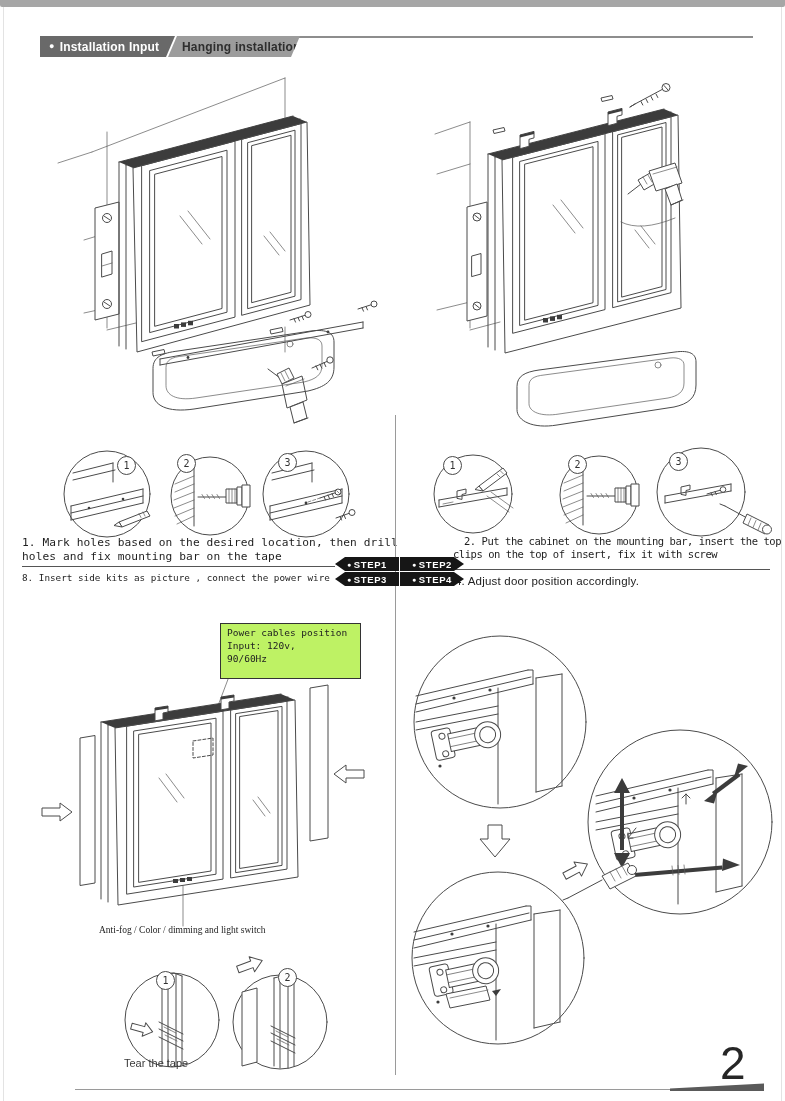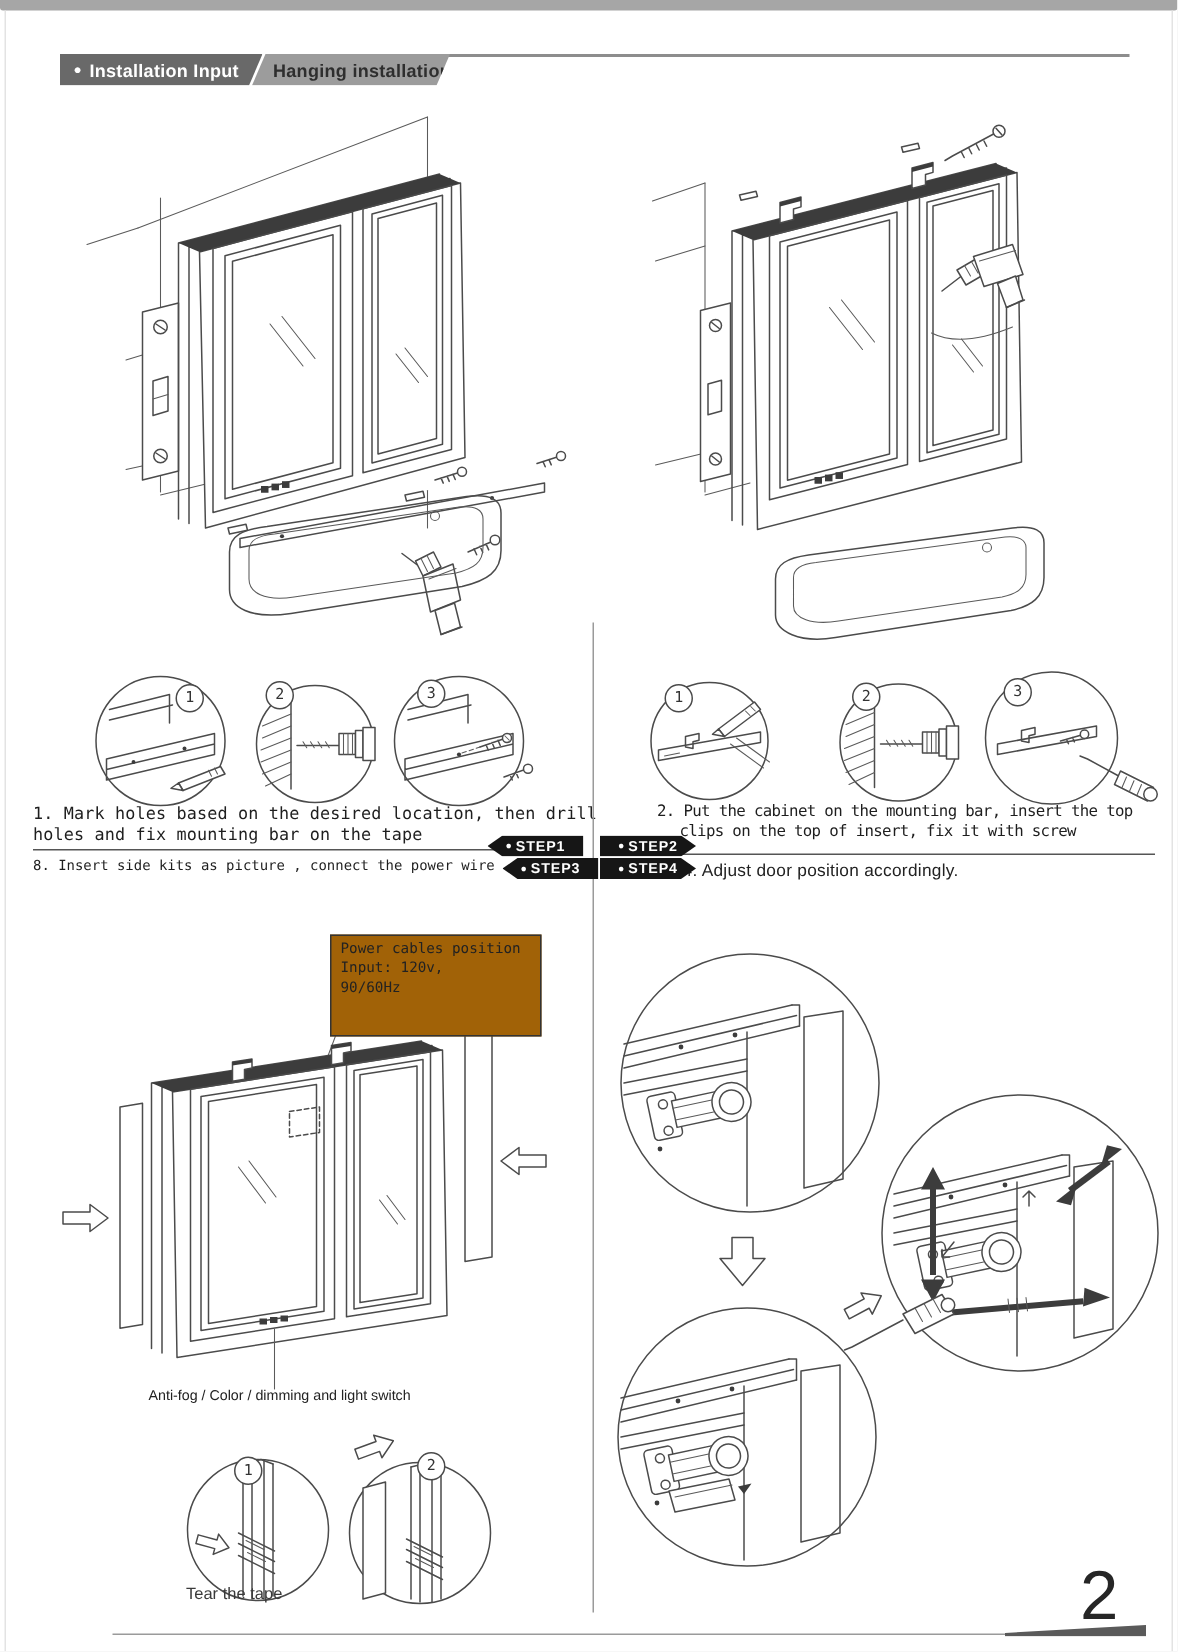--- a/index.html
+++ b/index.html
@@ -31,24 +31,24 @@
   .step{width:64px;height:14px;background:#161616;color:#fff;display:flex;align-items:center;
         justify-content:center;font-size:9.5px;font-weight:bold;letter-spacing:.6px;z-index:3}
   .step .sdot{font-size:7px;margin-right:2px;line-height:1}
   .step.ltip{clip-path:polygon(10px 0,100% 0,100% 100%,10px 100%,0 50%)}
   .step.rtip{clip-path:polygon(0 0,calc(100% - 10px) 0,100% 50%,calc(100% - 10px) 100%,0 100%)}
   
   .numbadge{width:17px;height:17px;border:1.2px solid #4a4a4a;border-radius:50%;background:#fff;
     display:flex;align-items:center;justify-content:center;
     font-family:"DejaVu Sans Mono",monospace;font-size:10px;color:#333;z-index:4}
   
-  .powerbox{left:220px;top:623px;width:133px;height:47px;border:1.5px solid #333;background:#a16207;
+  .powerbox{left:220px;top:623px;width:133px;height:47px;border:1.5px solid #333;background:#bef264;
     font-family:"DejaVu Sans Mono",monospace;font-size:9.5px;color:#222;line-height:1.35;
-    padding:3px 0 16px 6px;z-index:3}
-  .caption-mono{font-family:Liberation Sans, sans-serif;font-size:9.5px;color:#222;white-space:nowrap}
+    padding:3px 0 4px 6px;z-index:3}
+  .caption-mono{font-family:Liberation Serif, serif;font-size:9.5px;color:#222;white-space:nowrap}
   .caption-sans{font-size:11px;color:#3a3a3a;white-space:nowrap}
   .divider{left:395px;top:415px;width:1px;height:660px;background:#9a9a9a}
   
   .foot-rule{left:75px;top:1089px;width:685px;height:1px;background:#9a9a9a}
   .foot-wedge{left:670px;top:1083px;width:94px;height:8px;background:#5a5a5a;
     clip-path:polygon(0 70%,100% 5%,100% 100%,0 100%)}
   .pagenum{left:720px;top:1040px;font-size:46px;color:#262626;line-height:1}
   
   svg{position:absolute;overflow:visible}
   .ln{fill:none;stroke:#4b4b4b;stroke-width:1;stroke-linecap:round;stroke-linejoin:round}
@@ -309,26 +309,26 @@
   <div class="abs numbadge" style="left:278px;top:453px">3</div>
   <div class="abs numbadge" style="left:443px;top:456px">1</div>
   <div class="abs numbadge" style="left:568px;top:455px">2</div>
   <div class="abs numbadge" style="left:669px;top:452px">3</div>
 
   <div class="abs instr instrL" style="left:22px;top:536px">1. Mark holes based on the desired location, then drill</div>
   <div class="abs instr instrL" style="left:22px;top:550px">holes and fix mounting bar on the tape</div>
   <div class="abs rule" style="left:22px;top:566px;width:313px"></div>
   <div class="abs instr instrS" style="left:22px;top:572px">8. Insert side kits as picture , connect the power wire</div>
 
-  <div class="abs instr instrR" style="left:438px;top:535px">2. Put the cabinet on the mounting bar, insert the top</div>
+  <div class="abs instr instrR" style="left:464px;top:535px">2. Put the cabinet on the mounting bar, insert the top</div>
   <div class="abs instr instrR" style="left:453px;top:548px">clips on the top of insert, fix it with screw</div>
   <div class="abs rule" style="left:452px;top:569px;width:318px"></div>
   <div class="abs item4" style="left:455px;top:575px">4. Adjust door position accordingly.</div>
 
-  <div class="abs step ltip" style="left:325px;top:557px">
+  <div class="abs step ltip" style="left:335px;top:557px">
     <span class="sdot">●</span>
     <span>STEP1</span>
   </div>
   <div class="abs step rtip" style="left:400px;top:557px">
     <span class="sdot">●</span>
     <span>STEP2</span>
   </div>
   <div class="abs step ltip" style="left:335px;top:572px">
     <span class="sdot">●</span>
     <span>STEP3</span>

